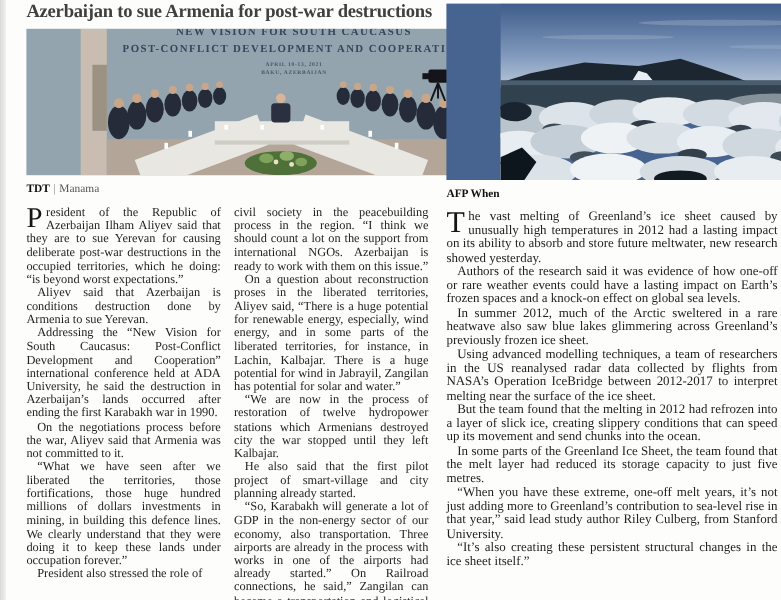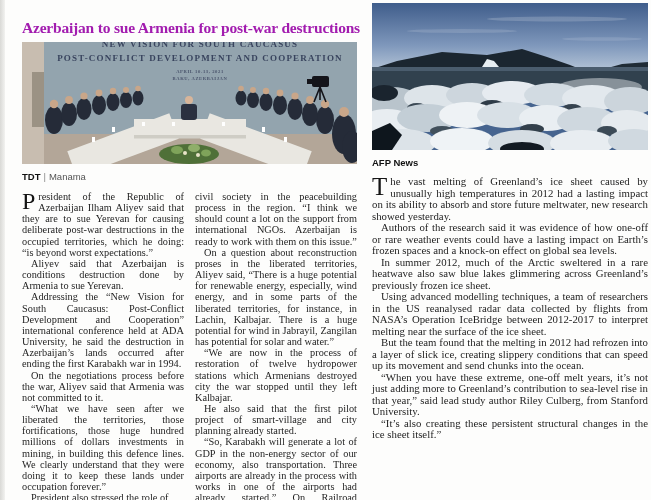--- a/index.html
+++ b/index.html
@@ -16,30 +16,31 @@
   }
   .page{
     position:absolute;left:22px;top:0;width:626px;height:500px;
     display:flex;gap:15px;
   }
   
   .left-article{width:335px;flex:0 0 335px;}
   .headline{
     font-family:"Liberation Serif","DejaVu Serif",serif;
     font-weight:bold;font-size:15.5px;letter-spacing:-0.2px;
-    white-space:nowrap;color:#a21caf;
-    padding-top:19px;margin-bottom:5px;
+    white-space:nowrap;color:#404040;
+    padding-top:1px;margin-bottom:5px;
   }
   .photo-frame{
     width:335px;height:122px;overflow:hidden;position:relative;
     background:#93a4ae;
+    padding-left:45px;
   }
   .photo-frame svg{display:block;}
   .byline{
-    font-family:Liberation Sans, sans-serif;
+    font-family:Liberation Serif, serif;
     font-size:9.5px;margin:7px 0 9px 0;color:#222;
   }
   .byline .src{font-weight:bold;color:#111;}
   .byline .sep{color:#8a8a8a;padding:0 3px;}
   .byline .loc{color:#555;}
   .cols{display:flex;gap:11px;}
   .col{width:162px;flex:0 0 162px;}
   .body-text p{
     margin:0;font-size:10.3px;line-height:11.15px;
     text-align:justify;color:#1e1e1e;
@@ -180,21 +181,21 @@
     </div>
 
     <div class="byline">
       <span class="src">TDT</span><span class="sep">|</span><span class="loc">Manama</span>
     </div>
 
     <div class="cols body-text">
       <div class="col">
         <p><span class="dropcap">P</span><span>resident of the Republic of Azerbaijan Ilham Aliyev said that they are to sue Yerevan for causing deliberate post-war destructions in the occupied territories, which he doing: “is beyond worst expectations.”</span></p>
         <p class="indent">Aliyev said that Azerbaijan is conditions destruction done by Armenia to sue Yerevan.</p>
-        <p class="indent">Addressing the “New Vision for South Caucasus: Post-Conflict Development and Cooperation” international conference held at ADA University, he said the destruction in Azerbaijan’s lands occurred after ending the first Karabakh war in 1994.</p>
+        <p class="indent">Addressing the “New Vision for South Caucasus: Post-Conflict Development and Cooperation” international conference held at ADA University, he said the destruction in Azerbaijan’s lands occurred after ending the first Karabakh war in 1990.</p>
         <p class="indent">On the negotiations process before the war, Aliyev said that Armenia was not committed to it.</p>
         <p class="indent">“What we have seen after we liberated the territories, those fortifications, those huge hundred millions of dollars investments in mining, in building this defence lines. We clearly understand that they were doing it to keep these lands under occupation forever.”</p>
         <p class="indent">President also stressed the role of</p>
       </div>
       <div class="col">
         <p>civil society in the peacebuilding process in the region. “I think we should count a lot on the support from international NGOs. Azerbaijan is ready to work with them on this issue.”</p>
         <p class="indent">On a question about reconstruction proses in the liberated territories, Aliyev said, “There is a huge potential for renewable energy, especially, wind energy, and in some parts of the liberated territories, for instance, in Lachin, Kalbajar. There is a huge potential for wind in Jabrayil, Zangilan has potential for solar and water.”</p>
         <p class="indent">“We are now in the process of restoration of twelve hydropower stations which Armenians destroyed city the war stopped until they left Kalbajar.</p>
         <p class="indent">He also said that the first pilot project of smart-village and city planning already started.</p>
         <p class="indent">“So, Karabakh will generate a lot of GDP in the non-energy sector of our economy, also transportation. Three airports are already in the process with works in one of the airports had already started.” On Railroad connections, he said,” Zangilan can become a transportation and logistical hub taking into account its location and proximity to the neighbours.”</p>
@@ -257,27 +258,28 @@
           <ellipse cx="150" cy="140" rx="34" ry="13" fill="#d5dde3"></ellipse>
           <ellipse cx="210" cy="140" rx="32" ry="13" fill="#e8edf1"></ellipse>
           <ellipse cx="262" cy="138" rx="26" ry="12" fill="#d0d9e0"></ellipse>
           <polygon points="0,128 18,120 30,132 20,147 0,147" fill="#0e161d"></polygon>
           <ellipse cx="150" cy="146" rx="22" ry="7" fill="#121a22"></ellipse>
         </g>
       </svg>
     </div>
 
     <div class="byline">
-      <span class="src">AFP News</span>
+      <span class="src">AFP When</span>
     </div>
 
     <div class="body-text">
       <p><span class="dropcap">T</span><span>he vast melting of Greenland’s ice sheet caused by unusually high temperatures in 2012 had a lasting impact on its ability to absorb and store future meltwater, new research showed yesterday.</span></p>
       <p class="indent">Authors of the research said it was evidence of how one-off or rare weather events could have a lasting impact on Earth’s frozen spaces and a knock-on effect on global sea levels.</p>
       <p class="indent">In summer 2012, much of the Arctic sweltered in a rare heatwave also saw blue lakes glimmering across Greenland’s previously frozen ice sheet.</p>
       <p class="indent">Using advanced modelling techniques, a team of researchers in the US reanalysed radar data collected by flights from NASA’s Operation IceBridge between 2012-2017 to interpret melting near the surface of the ice sheet.</p>
       <p class="indent">But the team found that the melting in 2012 had refrozen into a layer of slick ice, creating slippery conditions that can speed up its movement and send chunks into the ocean.</p>
+      <p class="indent">In some parts of the Greenland Ice Sheet, the team found that the melt layer had reduced its storage capacity to just five metres.</p>
       <p class="indent">“When you have these extreme, one-off melt years, it’s not just adding more to Greenland’s contribution to sea-level rise in that year,” said lead study author Riley Culberg, from Stanford University.</p>
       <p class="indent">“It’s also creating these persistent structural changes in the ice sheet itself.”</p>
     </div>
   </div>
 
 </div>
 
 </body></html>

